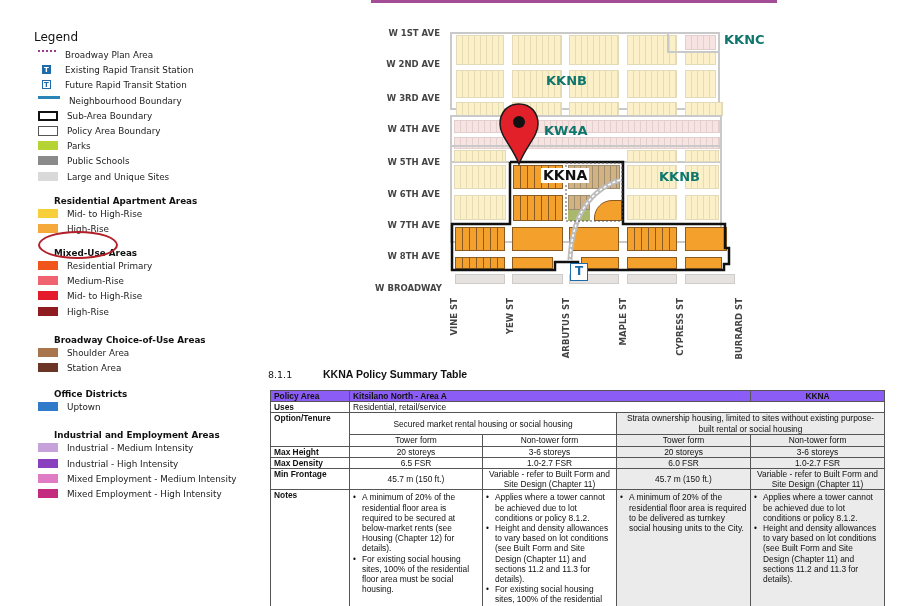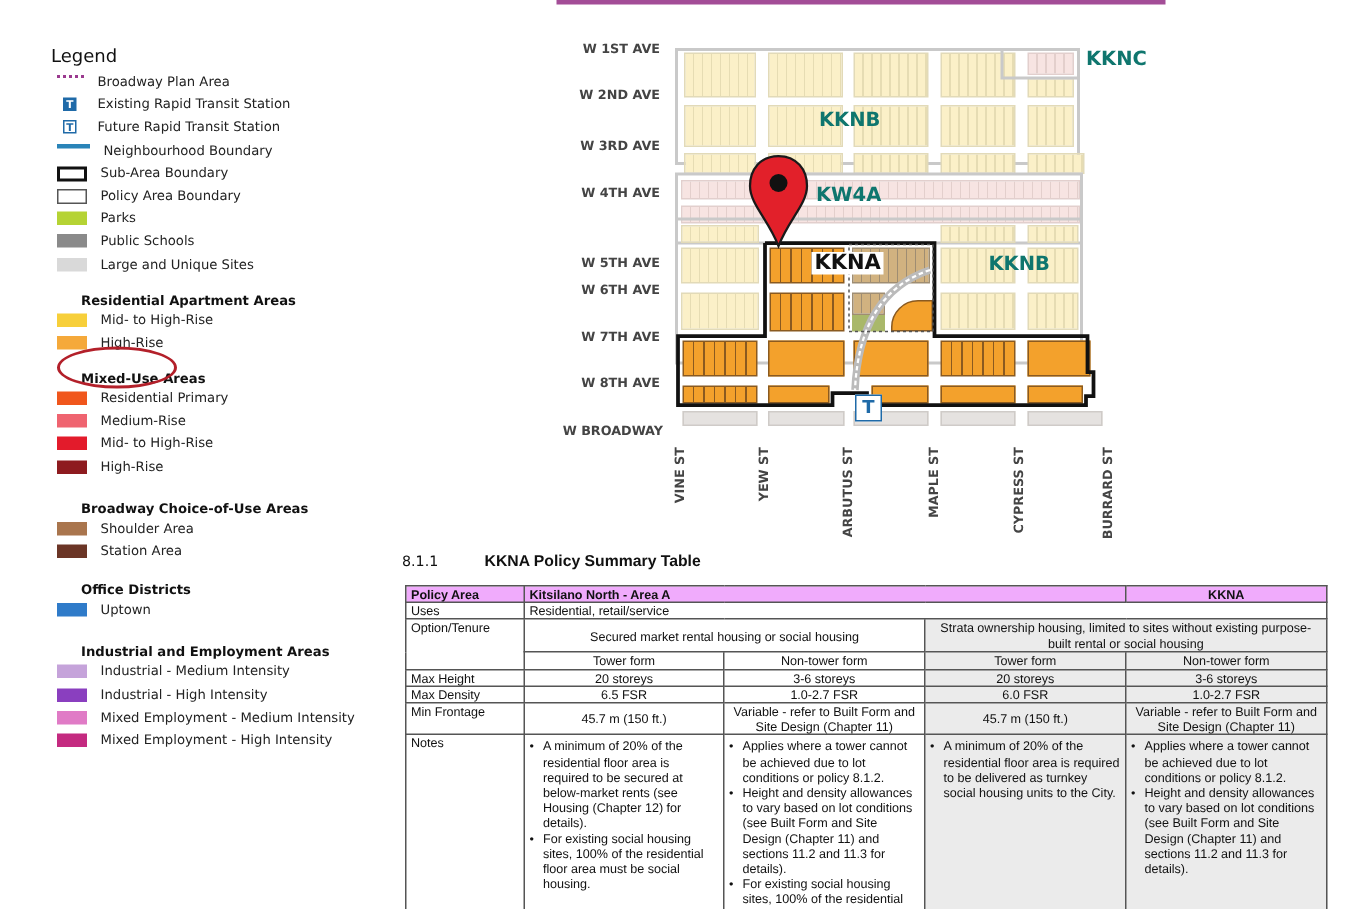--- a/index.html
+++ b/index.html
@@ -39,22 +39,22 @@
   .area-label { position: absolute; font-weight: bold; color: #0f766e; font-size: 13px; }
   .kkna-label { position: absolute; font-weight: bold; font-size: 14px; color: #111; background: #fff; padding: 0 2px; line-height: 15px; }
   .transit { position: absolute; width: 18px; height: 18px; border: 1.5px solid #1f6aa8; background: #fff; color: #1f6aa8; font-weight: bold; font-size: 12px; text-align: center; line-height: 15px; }
 
   
   .sec-title { position: absolute; left: 268px; top: 368px; font-size: 9.5px; color: #111; }
   .sec-title .num { display: inline-block; width: 52px; }
   .sec-title b { font-family: "Liberation Sans", sans-serif; font-size: 10.5px; }
   table.policy { position: absolute; left: 270px; top: 390px; width: 614px; border-collapse: collapse; font-family: "Liberation Sans", sans-serif; font-size: 8.4px; color: #111; table-layout: fixed; }
   table.policy td { border: 1px solid #555; padding: 0 3px; vertical-align: top; line-height: 10.2px; }
-  table.policy td.hdr { background: #f0abfc; font-weight: bold; }
-  table.policy td.lbl { font-weight: normal; }
+  table.policy td.hdr { background: #8b5cf6; font-weight: bold; }
+  table.policy td.lbl { font-weight: bold; }
   table.policy td.c { text-align: center; }
   table.policy td.mid { vertical-align: middle; text-align: center; }
   table.policy td.shade { background: #ebebeb; }
   table.policy ul { list-style: none; }
   table.policy li { position: relative; padding-left: 9px; }
   table.policy li::before { content: "\2022"; position: absolute; left: 0; }
 </style>
 </head>
 <body>
 
@@ -164,21 +164,21 @@
 <div class="circle-annot"></div>
 
 <div class="topbar"></div>
 
 <div class="map">
 
   <div class="ave" style="top:8px">W 1ST AVE</div>
   <div class="ave" style="top:39px">W 2ND AVE</div>
   <div class="ave" style="top:73px">W 3RD AVE</div>
   <div class="ave" style="top:104px">W 4TH AVE</div>
-  <div class="ave" style="top:151px">W 5TH AVE</div>
+  <div class="ave" style="top:137px">W 5TH AVE</div>
   <div class="ave" style="top:169px">W 6TH AVE</div>
   <div class="ave" style="top:200px">W 7TH AVE</div>
   <div class="ave" style="top:231px">W 8TH AVE</div>
   <div class="ave" style="top:263px; left:-14px; width:86px">W BROADWAY</div>
 
   <div class="outline-gray" style="left:80px; top:12px; width:270px; height:78px"></div>
   <div class="blk lowrise" style="left:86px; top:15px; width:48px; height:30px"></div>
   <div class="blk lowrise" style="left:142px; top:15px; width:50px; height:30px"></div>
   <div class="blk lowrise" style="left:199px; top:15px; width:50px; height:30px"></div>
   <div class="blk lowrise" style="left:257px; top:15px; width:50px; height:30px"></div>

